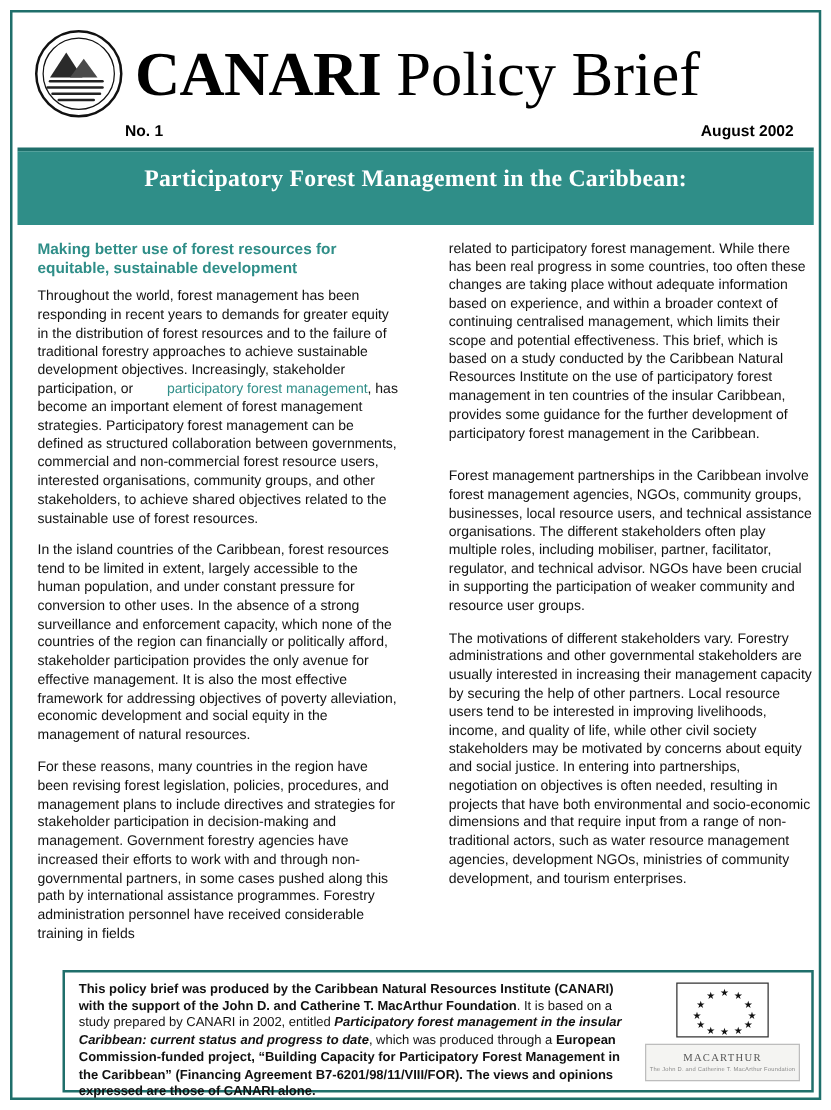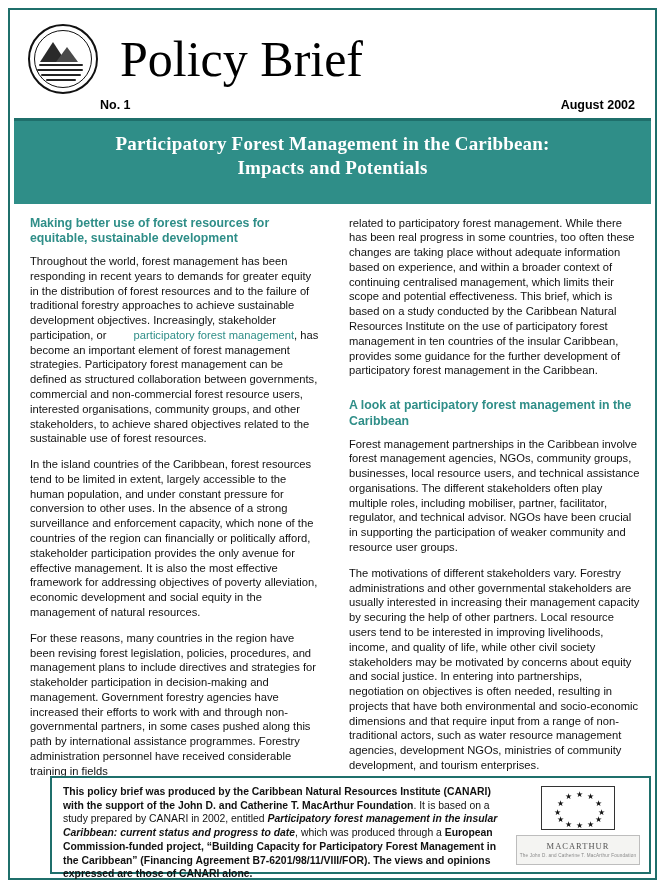--- a/index.html
+++ b/index.html
@@ -158,21 +158,21 @@
     font-size: 19px;
     line-height: 1.25;
     letter-spacing: 0.2px;
   }
 
   
   .body-area {
     padding: 12px 16px 0 16px;
     box-sizing: border-box;
     display: flex;
-    gap: 28px;
+    gap: 38px;
     height: 584px;
   }
   .col {
     width: 291px;
     flex: 0 0 auto;
   }
   h2.section {
     color: #2f8e88;
     font-size: 12.3px;
     font-weight: bold;
@@ -275,49 +275,48 @@
         <div class="mountain"></div>
         <div class="mountain2"></div>
         <div class="waves">
             <i></i>
             <i></i>
             <i></i>
             <i></i>
           </div>
       </div>
       <div class="title-wrap">
+        <span class="title-main">CANARI</span>
         <span class="title-sub">Policy Brief</span>
       </div>
     </div>
 
     <div class="issue-row">
       <span>No. 1</span>
       <span>August 2002</span>
     </div>
 
     <div class="rule"></div>
 
     <div class="banner">
       <div class="line">Participatory Forest Management in the Caribbean:</div>
-      <div class="line">Impacts and Potentials</div>
     </div>
 
     <div class="body-area">
 
       <div class="col">
         <h2 class="section">Making better use of forest resources for equitable, sustainable development</h2>
         <p class="para"><span>Throughout the world, forest management has been responding in recent years to demands for greater equity in the distribution of forest resources and to the failure of traditional forestry approaches to achieve sustainable development objectives. Increasingly, stakeholder participation, or </span><span class="teal-em">participatory forest management</span><span>, has become an important element of forest management strategies. Participatory forest management can be defined as structured collaboration between governments, commercial and non-commercial forest resource users, interested organisations, community groups, and other stakeholders, to achieve shared objectives related to the sustainable use of forest resources.</span></p>
         <p class="para">In the island countries of the Caribbean, forest resources tend to be limited in extent, largely accessible to the human population, and under constant pressure for conversion to other uses. In the absence of a strong surveillance and enforcement capacity, which none of the countries of the region can financially or politically afford, stakeholder participation provides the only avenue for effective management. It is also the most effective framework for addressing objectives of poverty alleviation, economic development and social equity in the management of natural resources.</p>
         <p class="para">For these reasons, many countries in the region have been revising forest legislation, policies, procedures, and management plans to include directives and strategies for stakeholder participation in decision-making and management. Government forestry agencies have increased their efforts to work with and through non-governmental partners, in some cases pushed along this path by international assistance programmes. Forestry administration personnel have received considerable training in fields</p>
       </div>
 
       <div class="col">
         <p class="para">related to participatory forest management. While there has been real progress in some countries, too often these changes are taking place without adequate information based on experience, and within a broader context of continuing centralised management, which limits their scope and potential effectiveness. This brief, which is based on a study conducted by the Caribbean Natural Resources Institute on the use of participatory forest management in ten countries of the insular Caribbean, provides some guidance for the further development of participatory forest management in the Caribbean.</p>
         <div class="spacer-10"></div>
-        <h2 class="section">A look at participatory forest management in the Caribbean</h2>
         <p class="para">Forest management partnerships in the Caribbean involve forest management agencies, NGOs, community groups, businesses, local resource users, and technical assistance organisations. The different stakeholders often play multiple roles, including mobiliser, partner, facilitator, regulator, and technical advisor. NGOs have been crucial in supporting the participation of weaker community and resource user groups.</p>
         <p class="para">The motivations of different stakeholders vary. Forestry administrations and other governmental stakeholders are usually interested in increasing their management capacity by securing the help of other partners. Local resource users tend to be interested in improving livelihoods, income, and quality of life, while other civil society stakeholders may be motivated by concerns about equity and social justice. In entering into partnerships, negotiation on objectives is often needed, resulting in projects that have both environmental and socio-economic dimensions and that require input from a range of non-traditional actors, such as water resource management agencies, development NGOs, ministries of community development, and tourism enterprises.</p>
       </div>
 
     </div>
   </div>
 
   <div class="footer-box">
     <div class="footer-text"><span>This policy brief was produced by the </span><span>Caribbean Natural Resources Institute (CANARI)</span><span> with the support of the </span><span>John D. and Catherine T. MacArthur Foundation</span><span class="reg">. It is based on a study prepared by CANARI in 2002, entitled </span><i>Participatory forest management in the insular Caribbean: current status and progress to date</i><span class="reg">, which was produced through a </span><span>European Commission</span><span>-funded project, “Building Capacity for Participatory Forest Management in the Caribbean” (Financing Agreement B7-6201/98/11/VIII/FOR). The views and opinions expressed are those of CANARI alone.</span></div>
     <div class="footer-logos">

